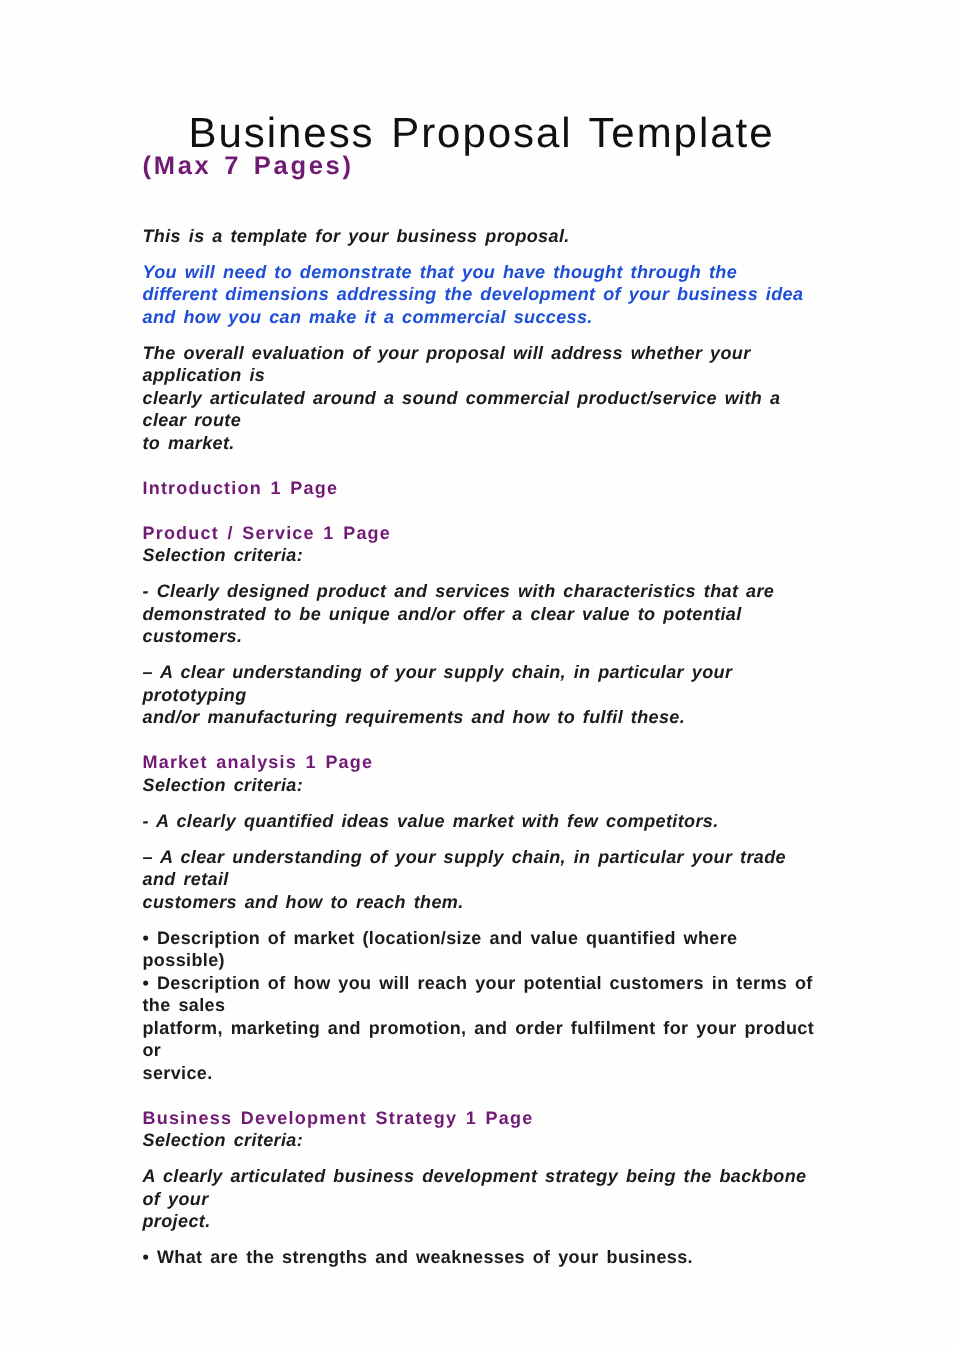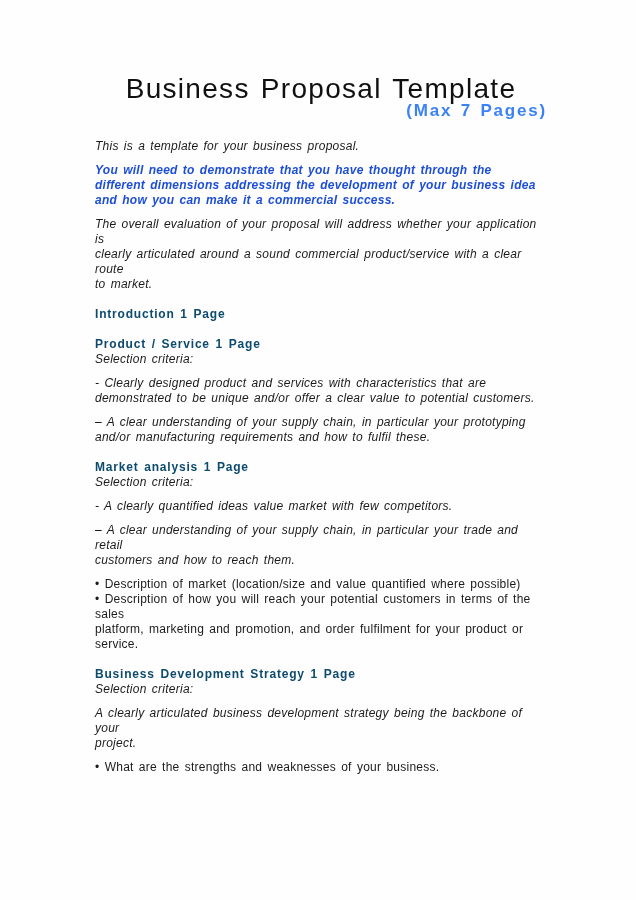--- a/index.html
+++ b/index.html
@@ -29,41 +29,41 @@
     font-weight: normal;
     text-align: center;
     letter-spacing: 1.3px;
     word-spacing: 2px;
     color: #101010;
   }
   .subtitle {
     font-size: 17px;
     line-height: 20px;
     font-weight: bold;
-    text-align: right;
+    text-align: left;
     letter-spacing: 1.8px;
     word-spacing: 2px;
-    color: #3b82f6;
-    margin-bottom: 18px;
+    color: #701a75;
+    margin-bottom: 29px;
   }
   .content p, .content h3 {
     font-size: 12px;
     line-height: 15px;
-    font-weight: normal;
+    font-weight: bold;
     white-space: pre-line;
     letter-spacing: 0.25px;
     word-spacing: 1.6px;
     margin: 0 0 9px 0;
   }
   .i  { font-style: italic; }
   .bi { font-style: italic; font-weight: bold !important; color: #1d4ed8; }
   .content h3.h {
     font-weight: bold;
     letter-spacing: 0.8px;
-    color: #0c4a6e;
+    color: #701a75;
     margin-top: 15px;
   }
   .mb0 { margin-bottom: 0 !important; }
 </style>
 </head>
 <body>
 
 <div class="page">
   <div class="content">
 

